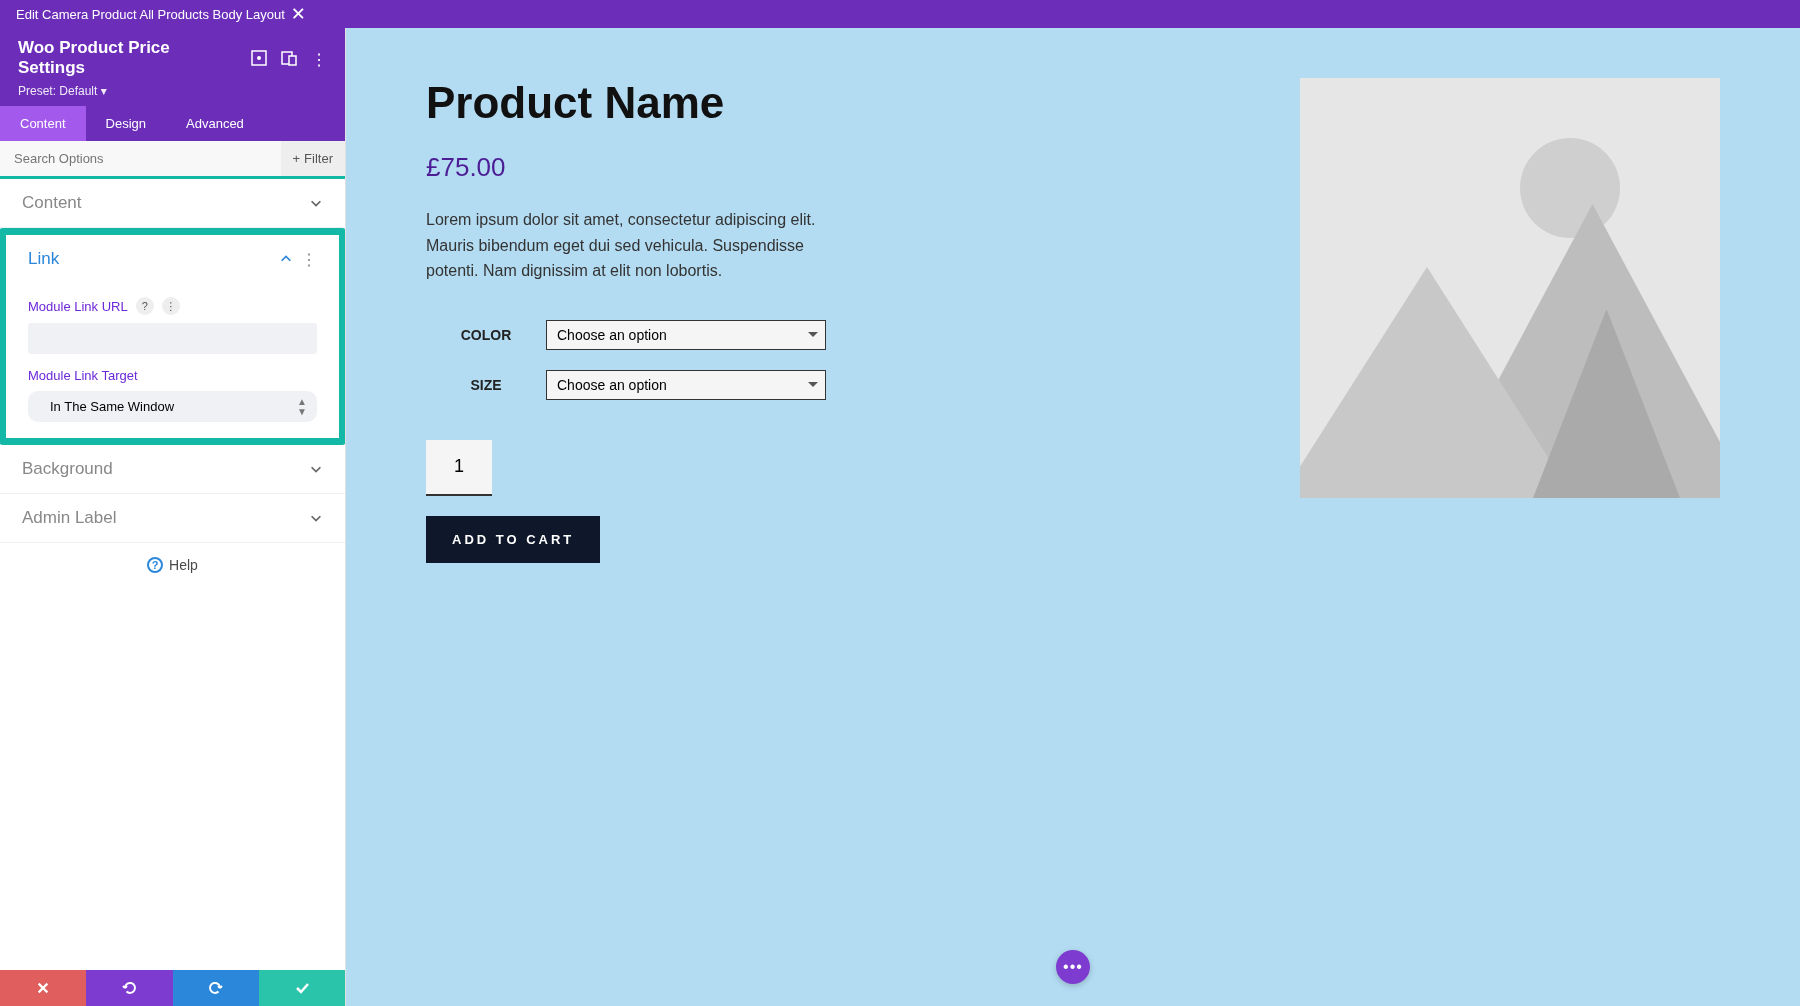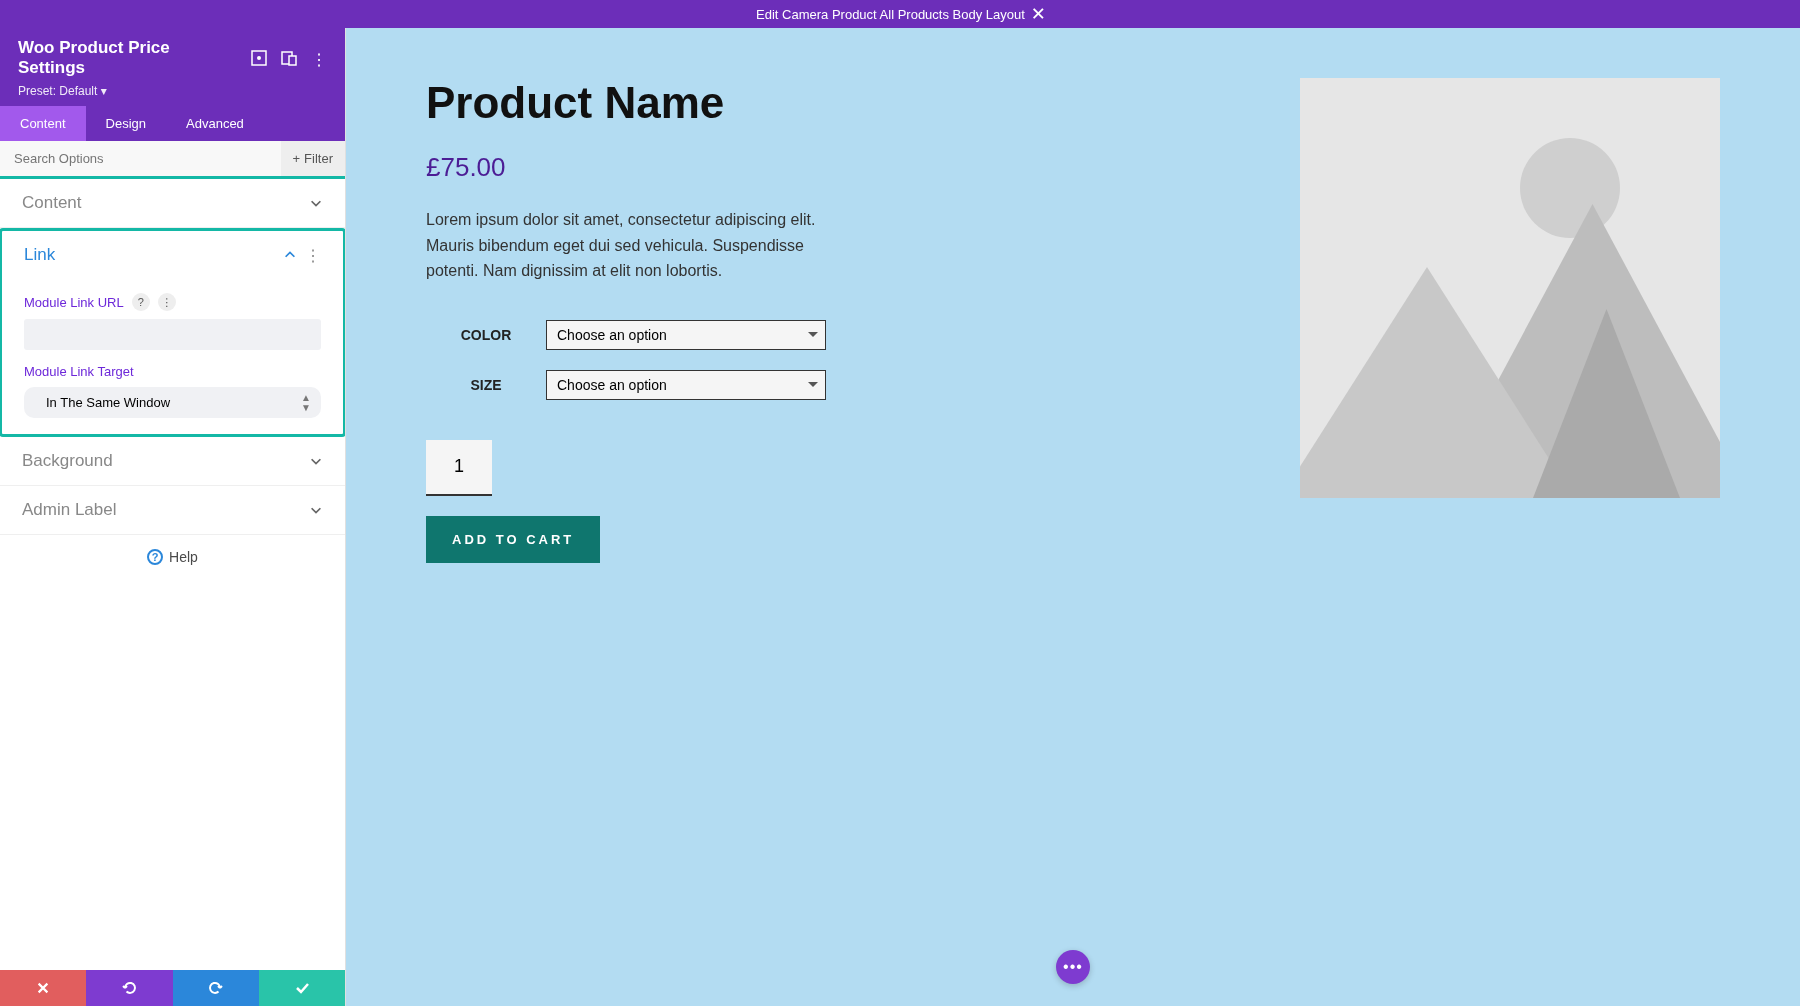--- a/index.html
+++ b/index.html
@@ -1,18 +1,18 @@
 <!DOCTYPE html>
 <html><head>
   <meta charset="utf-8">
   <style>
     * { margin: 0; padding: 0; box-sizing: border-box; }
     body { font-family: -apple-system, BlinkMacSystemFont, 'Segoe UI', sans-serif; overflow: hidden; }
     .app { display: flex; flex-direction: column; height: 100vh; }
-    .title-bar { background: #6c2eb9; color: #fff; display: flex; align-items: center; justify-content: center; padding: 0 10px; height: 28px; font-size: 13px; }
+    .title-bar { background: #6c2eb9; color: #fff; display: flex; align-items: center; justify-content: flex-start; padding: 0 10px; height: 28px; font-size: 13px; }
     .title-bar > span { padding-left: 6px; }
     .close-x { cursor: pointer; font-size: 18px; padding: 0 4px; }
     .main-row { display: flex; flex: 1; min-height: 0; }
     .sidebar { width: 346px; background: #fff; display: flex; flex-direction: column; border-right: 1px solid #e0e0e0; }
     .settings-header { background: #6c2eb9; color: #fff; padding: 10px 18px 8px; }
     .settings-title-row { display: flex; align-items: center; gap: 12px; }
     .settings-title { font-size: 17px; font-weight: 600; flex: 1; }
     .settings-icons { display: flex; gap: 14px; align-items: center; }
     .settings-icon { width: 16px; height: 16px; display: inline-block; cursor: pointer; }
     .preset-row { font-size: 12px; margin-top: 6px; opacity: 0.9; }
@@ -20,21 +20,21 @@
     .tab { flex: 0 0 auto; padding: 10px 20px; font-size: 13px; color: #fff; cursor: pointer; }
     .tab.active { background: #a259ec; }
     .search-row { display: flex; background: #f8f8f8; border-bottom: 3px solid #14b8a6; }
     .search-input { flex: 1; border: none; background: transparent; padding: 10px 14px; font-size: 13px; color: #888; outline: none; }
     .filter-btn { border: none; background: #eee; padding: 0 12px; font-size: 13px; color: #555; cursor: pointer; display: flex; align-items: center; gap: 4px; }
     .sections { flex: 1; overflow-y: auto; }
     .section-head { display: flex; align-items: center; justify-content: space-between; padding: 14px 22px; cursor: pointer; border-bottom: 1px solid #efefef; }
     .section-title { font-size: 17px; color: #888; }
     .section-title.active { color: #2b87da; }
     .chevron { width: 14px; height: 14px; }
-    .highlight-box { border: 3px solid #14b8a6; border-radius: 4px; margin: 0 -1px; padding-bottom: 16px; }
+    .highlight-box { border: 7px solid #14b8a6; border-radius: 4px; margin: 0 -1px; padding-bottom: 16px; }
     .field-label-row { display: flex; align-items: center; gap: 8px; margin-top: 14px; margin-bottom: 8px; padding: 0 22px; }
     .field-label { font-size: 13px; color: #6d28d9; }
     .inline-badge { background: #eee; border-radius: 50%; width: 18px; height: 18px; display: flex; align-items: center; justify-content: center; font-size: 11px; color: #555; cursor: pointer; }
     .text-input { width: calc(100% - 44px); margin: 0 22px; background: #f0f1f4; border: none; border-radius: 3px; padding: 8px 10px; font-size: 13px; }
     .select-wrap { position: relative; margin: 0 22px; }
     .side-select { width: 100%; background: #f0f1f4; border: none; border-radius: 10px; padding: 8px 22px; font-size: 13px; appearance: none; }
     .select-caret { position: absolute; right: 10px; top: 50%; transform: translateY(-50%); pointer-events: none; color: #777; font-size: 10px; line-height: 1; }
     .section-head.link-head { border-bottom: none; }
     .link-icons { display: flex; align-items: center; gap: 8px; }
     .help-row { text-align: center; padding: 14px 0; font-size: 14px; color: #4a4a4a; display: flex; align-items: center; justify-content: center; gap: 6px; }
@@ -50,21 +50,21 @@
     .product-col { flex: 1; min-width: 0; }
     .product-name { font-size: 44px; font-weight: 800; color: #111; margin-bottom: 24px; }
     .product-price { font-size: 26px; color: #4c1d95; margin-bottom: 24px; }
     .product-desc { font-size: 16px; color: #333; line-height: 1.6; margin-bottom: 36px; max-width: 420px; }
     .opt-row { display: flex; align-items: center; margin-bottom: 20px; }
     .opt-label { width: 120px; font-weight: 700; font-size: 14px; color: #222; text-align: center; }
     .opt-select-wrap { position: relative; width: 280px; }
     .opt-select { width: 100%; padding: 6px 10px; border: 1px solid #333; background: #f5f5f5; font-size: 14px; appearance: none; }
     .opt-caret { position: absolute; right: 8px; top: 50%; transform: translateY(-50%); pointer-events: none; }
     .qty-input { width: 66px; height: 56px; border: none; border-bottom: 2px solid #333; background: #f5f5f5; text-align: center; font-size: 18px; margin: 20px 0; }
-    .add-cart { padding: 16px 26px; background: #0f766e; color: #fff; border: none; font-size: 13px; letter-spacing: 3px; cursor: pointer; font-weight: 600; }
+    .add-cart { padding: 16px 26px; background: #0f172a; color: #fff; border: none; font-size: 13px; letter-spacing: 3px; cursor: pointer; font-weight: 600; }
     .image-col { width: 420px; height: 420px; background: #e6e6e6; position: relative; overflow: hidden; }
     .image-placeholder { position: absolute; inset: 0; }
     .mountain1 { position: absolute; bottom: 0; left: -20px; width: 70%; height: 55%; background: #c8c8c8; clip-path: polygon(50% 0, 100% 100%, 0 100%); }
     .mountain2 { position: absolute; bottom: 0; right: -30px; width: 75%; height: 70%; background: #bdbdbd; clip-path: polygon(50% 0, 100% 100%, 0 100%); }
     .mountain3 { position: absolute; bottom: 0; right: 40px; width: 35%; height: 45%; background: #aaa; clip-path: polygon(50% 0, 100% 100%, 0 100%); }
     .sun { position: absolute; top: 60px; right: 100px; width: 100px; height: 100px; background: #cfcfcf; border-radius: 50%; }
     .fab { position: absolute; bottom: 22px; left: 50%; transform: translateX(-50%); width: 34px; height: 34px; background: #7e3bd0; border-radius: 50%; display: flex; align-items: center; justify-content: center; color: #fff; cursor: pointer; font-size: 16px; letter-spacing: 1px; box-shadow: 0 2px 6px rgba(0,0,0,0.2); }
   </style>
 </head>
 <body>

